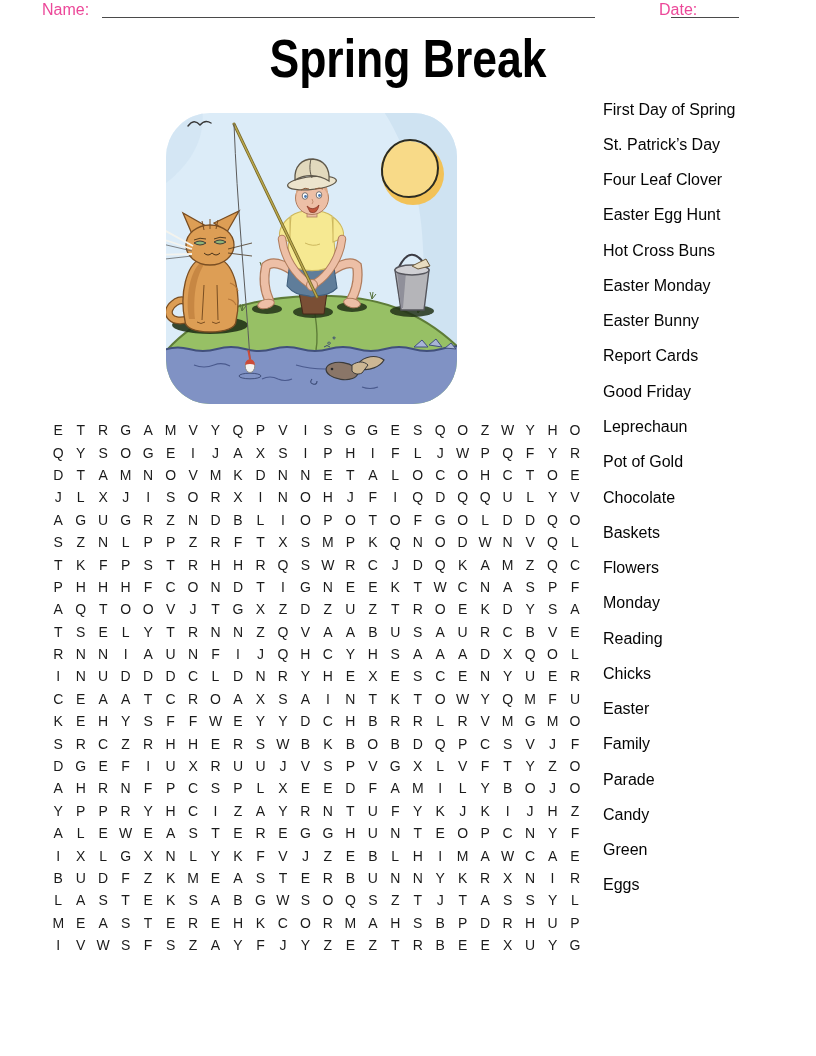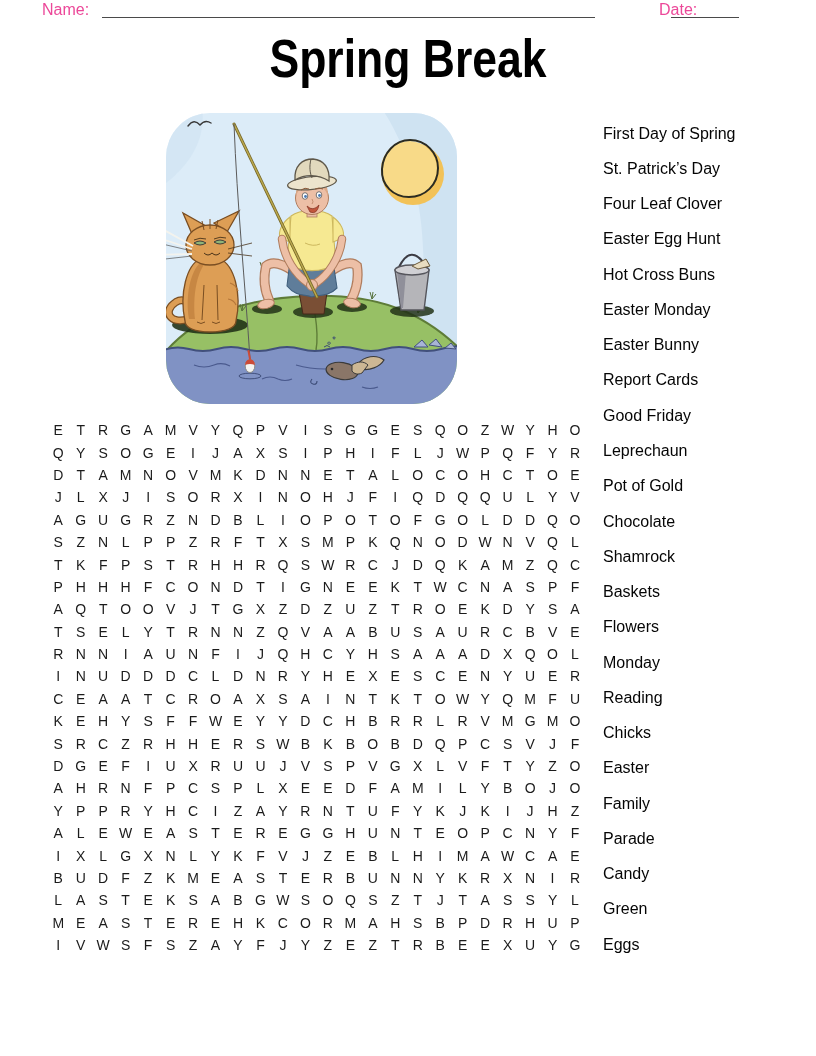--- a/index.html
+++ b/index.html
@@ -20,21 +20,21 @@
   }
   .illo{position:absolute;left:166px;top:113px;width:291px;height:291px;}
   .grid{
     position:absolute;left:47px;top:419px;
     display:grid;grid-template-columns:repeat(24,22.478px);grid-auto-rows:22.4px;
   }
   .cell{
     display:flex;align-items:center;justify-content:center;
     font-size:14px;color:#1b1b1b;
   }
-  .words{position:absolute;left:603px;top:116px;}
+  .words{position:absolute;left:603px;top:92px;}
   .word{
     height:35.27px;display:flex;align-items:center;
     font-size:16px;color:#050505;white-space:nowrap;
   }
 </style>
 </head>
 <body>
 
 <span class="label name-label">Name:</span>
 <span class="blank name-blank"></span>
@@ -772,21 +772,20 @@
     <div class="word">Four Leaf Clover</div>
     <div class="word">Easter Egg Hunt</div>
     <div class="word">Hot Cross Buns</div>
     <div class="word">Easter Monday</div>
     <div class="word">Easter Bunny</div>
     <div class="word">Report Cards</div>
     <div class="word">Good Friday</div>
     <div class="word">Leprechaun</div>
     <div class="word">Pot of Gold</div>
     <div class="word">Chocolate</div>
-    <div class="word">Shamrock</div>
     <div class="word">Baskets</div>
     <div class="word">Flowers</div>
     <div class="word">Monday</div>
     <div class="word">Reading</div>
     <div class="word">Chicks</div>
     <div class="word">Easter</div>
     <div class="word">Family</div>
     <div class="word">Parade</div>
     <div class="word">Candy</div>
     <div class="word">Green</div>

